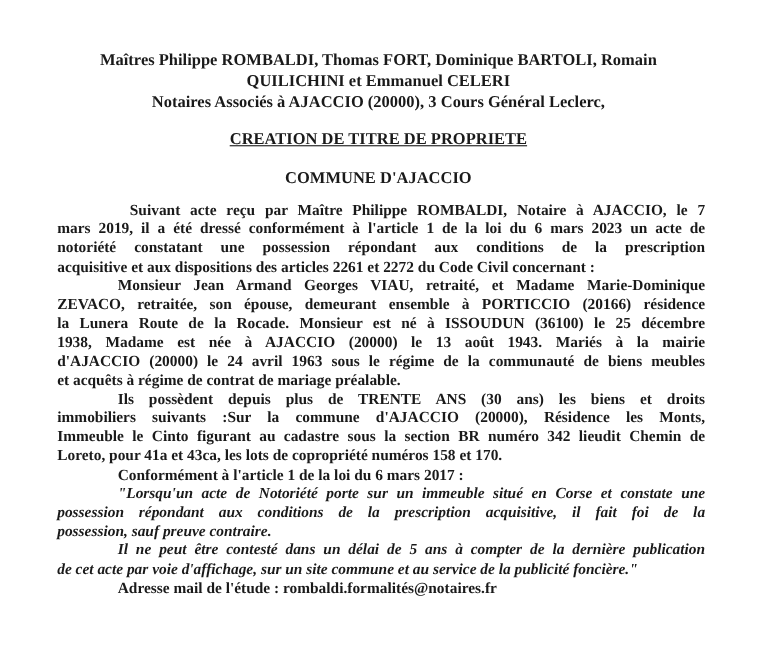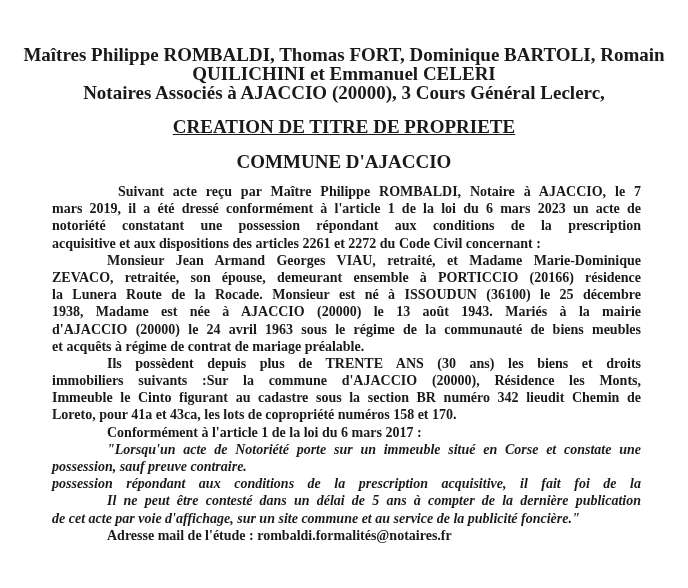--- a/index.html
+++ b/index.html
@@ -1,19 +1,19 @@
 <!DOCTYPE html>
 <html><head>
 <meta charset="utf-8">
 <style>
   html, body { margin:0; padding:0; background:#ffffff; }
   body { width:688px; height:588px; overflow:hidden; position:relative;
          font-family:"Liberation Serif", "DejaVu Serif", serif; color:#1a1a1a; }
   .page { position:absolute; left:0; top:0; width:688px; height:588px; }
-  .center { position:absolute; left:0; width:688px; text-align:center; font-weight:bold; font-size:19px; line-height:18px; }
+  .center { position:absolute; left:0; width:688px; text-align:center; font-weight:bold; font-size:15px; line-height:18px; }
   .title { text-decoration:underline; }
   .body { position:absolute; left:52px; width:589px; top:183px; font-weight:bold; font-size:14px; line-height:17.2px; }
   .line { display:block; white-space:nowrap; text-align:justify; text-align-last:justify; height:17.2px; }
   .line.last { text-align-last:left; }
   .ind1 { padding-left:66px; }
   .ind2 { padding-left:55px; }
   .it { font-style:italic; }
   .para { display:block; }
 </style>
 </head>
@@ -52,22 +52,22 @@
       <span class="line">Immeuble le Cinto figurant au cadastre sous la section BR numéro 342 lieudit Chemin de</span>
       <span class="line last">Loreto, pour 41a et 43ca, les lots de copropriété numéros 158 et 170.</span>
     </div>
 
     <div class="para">
       <span class="line last ind2">Conformément à l'article 1 de la loi du 6 mars 2017 :</span>
     </div>
 
     <div class="para it">
       <span class="line ind2">"Lorsqu'un acte de Notoriété porte sur un immeuble situé en Corse et constate une</span>
+      <span class="line">possession répondant aux conditions de la prescription acquisitive, il fait foi de la</span>
       <span class="line last">possession, sauf preuve contraire.</span>
-      <span class="line">possession répondant aux conditions de la prescription acquisitive, il fait foi de la</span>
     </div>
 
     <div class="para it">
       <span class="line ind2">Il ne peut être contesté dans un délai de 5 ans à compter de la dernière publication</span>
       <span class="line last">de cet acte par voie d'affichage, sur un site commune et au service de la publicité foncière."</span>
     </div>
 
     <div class="para">
       <span class="line last ind2">Adresse mail de l'étude : rombaldi.formalités@notaires.fr</span>
     </div>

